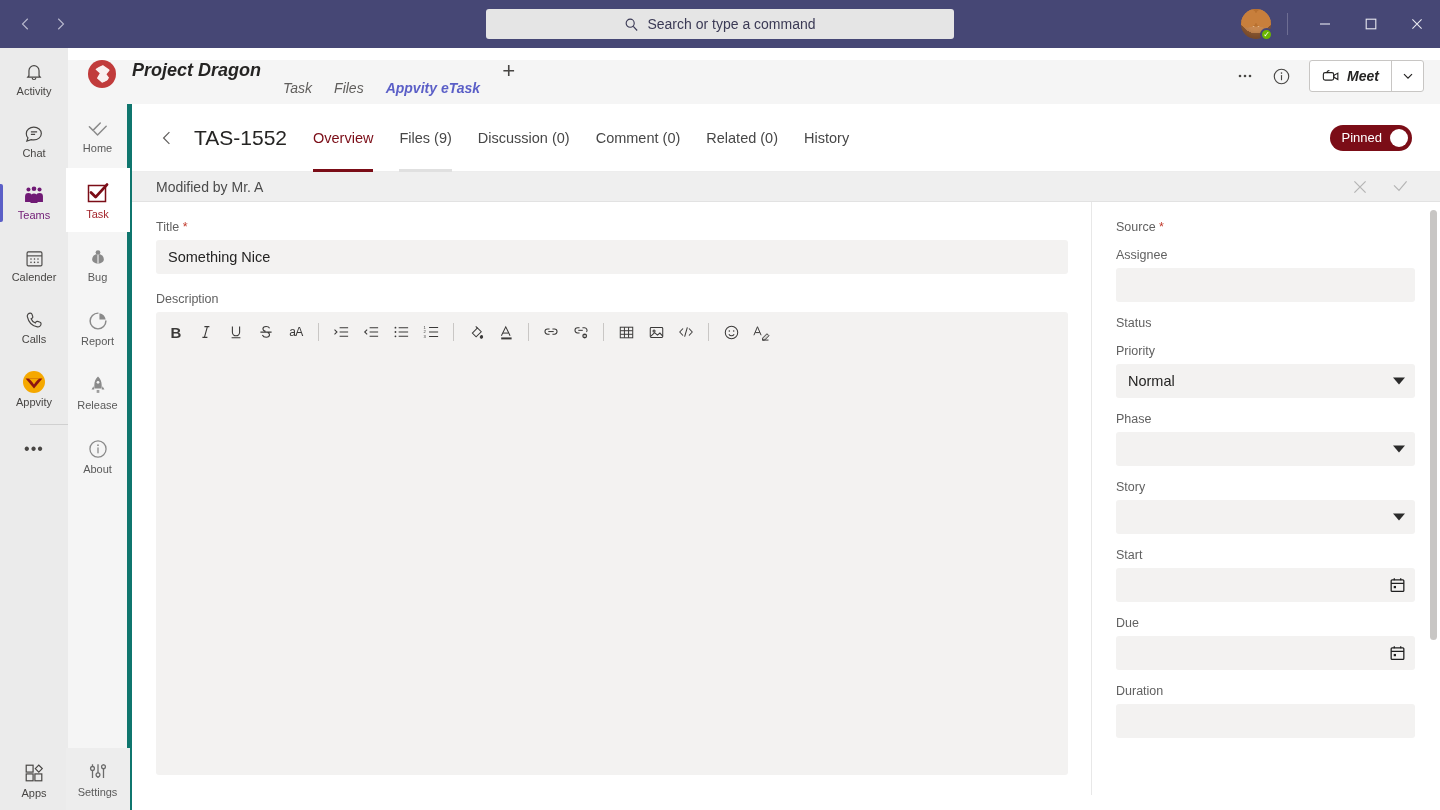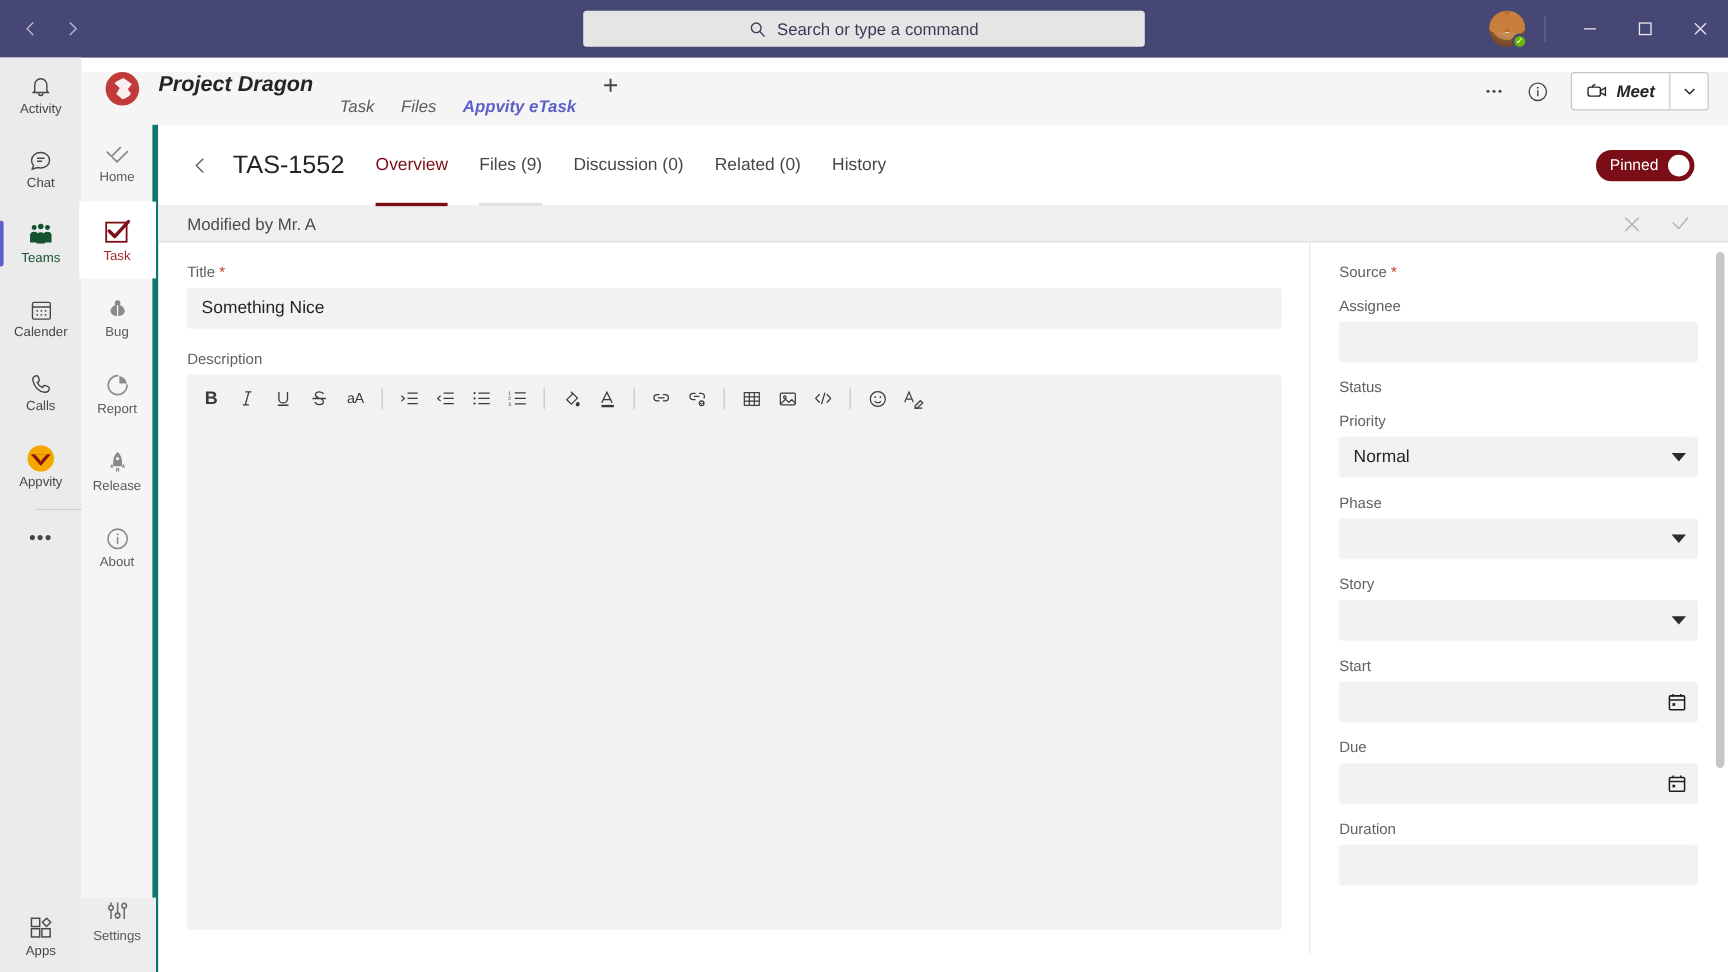--- a/index.html
+++ b/index.html
@@ -68,21 +68,21 @@
     width: 68px; height: 762px;
     background: #ebebeb;
     display: flex; flex-direction: column; align-items: flex-end;
   }
   .rail-item {
     width: 68px; height: 62px;
     display: flex; flex-direction: column; align-items: center; justify-content: center;
     gap: 3px; cursor: pointer; position: relative; color: #484644;
   }
   .rail-item .rlabel { font-size: 11px; line-height: 1; }
-  .rail-item.active { color: #14532d; }
+  .rail-item.active { color: #701a75; }
   .rail-item.active::before {
     content: ""; position: absolute; left: 0; top: 12px;
     width: 3px; height: 38px; background: #5b5fc7; border-radius: 0 2px 2px 0;
   }
   .rail-sep { width: 38px; height: 1px; background: #d0d0d0; margin: 4px 0; }
   #rail-more {
     width: 68px; height: 40px; display:flex; align-items:center; justify-content:center;
     cursor: pointer; color: #484644; letter-spacing: 1px; font-size: 16px;
   }
   #rail-bottom { margin-top: auto; width: 68px; }
@@ -104,21 +104,21 @@
   .sub-item {
     width: 64px; height: 64px;
     display: flex; flex-direction: column; align-items: center; justify-content: center;
     gap: 4px; cursor: pointer; color: #5a5a5a;
   }
   .sub-item .slabel { font-size: 11px; line-height: 1; }
   .sub-item.active { background: #ffffff; color: #a4262c; }
   #subrail-bottom { margin-top: auto; }
   .sub-bottom-item {
     width: 64px; height: 62px;
-    display: flex; flex-direction: column; align-items: center; justify-content: flex-start;
+    display: flex; flex-direction: column; align-items: center; justify-content: center;
     gap: 4px; cursor: pointer; color: #5a5a5a; background: #ededed;
   }
   .sub-bottom-item .slabel { font-size: 11px; }
 
   
   #teamheader {
     position: absolute; left: 68px; top: 60px;
     width: 1372px; height: 56px;
     background: #f5f5f5;
     display: flex; align-items: flex-start;
@@ -584,20 +584,23 @@
     <div id="rec-id">TAS-1552</div>
 
     <div class="rec-tab active">
       <span>Overview</span>
     </div>
     <div class="rec-tab hovered">
       <span>Files (9)</span>
     </div>
     <div class="rec-tab">
       <span>Discussion (0)</span>
+    </div>
+    <div class="rec-tab">
+      <span>Comment (0)</span>
     </div>
     <div class="rec-tab">
       <span>Related (0)</span>
     </div>
     <div class="rec-tab">
       <span>History</span>
     </div>
 
     <div id="pinned-toggle">
       <span class="pt-label">Pinned</span>

